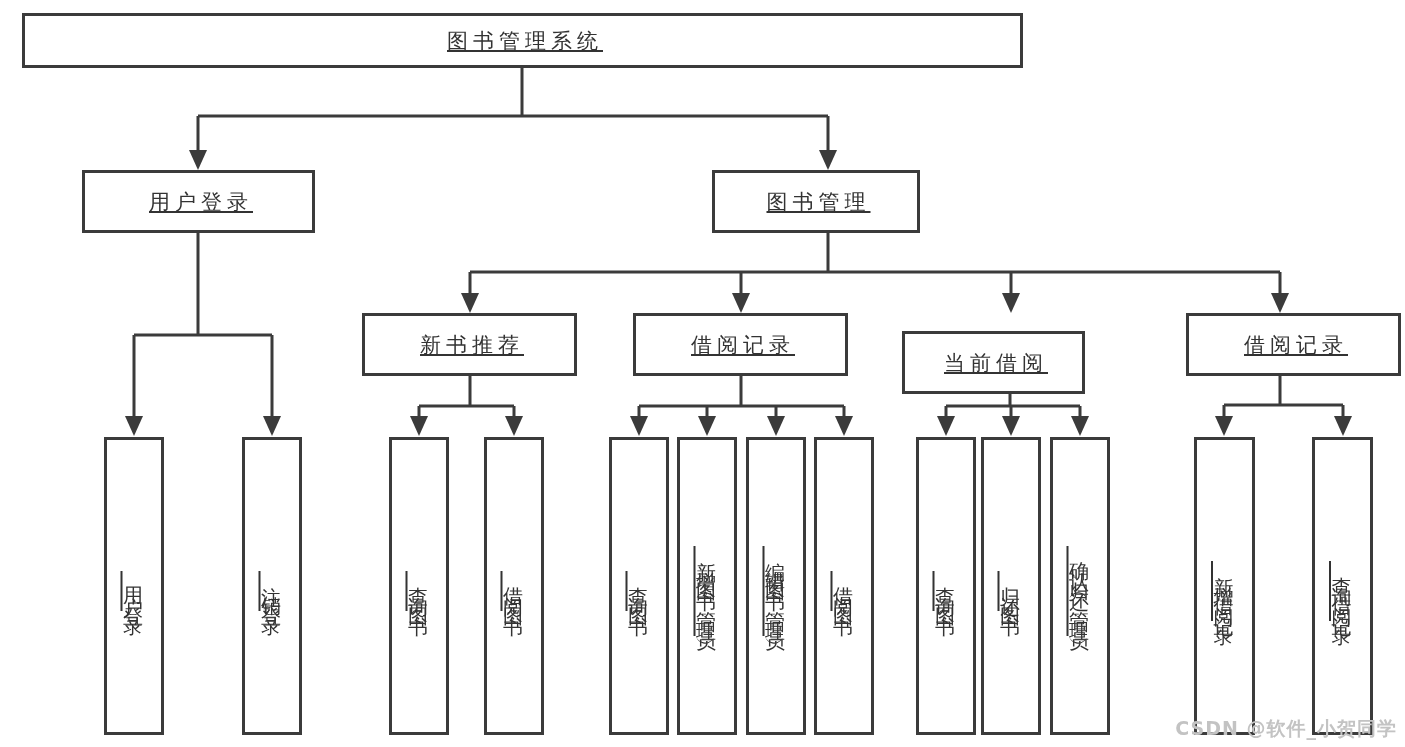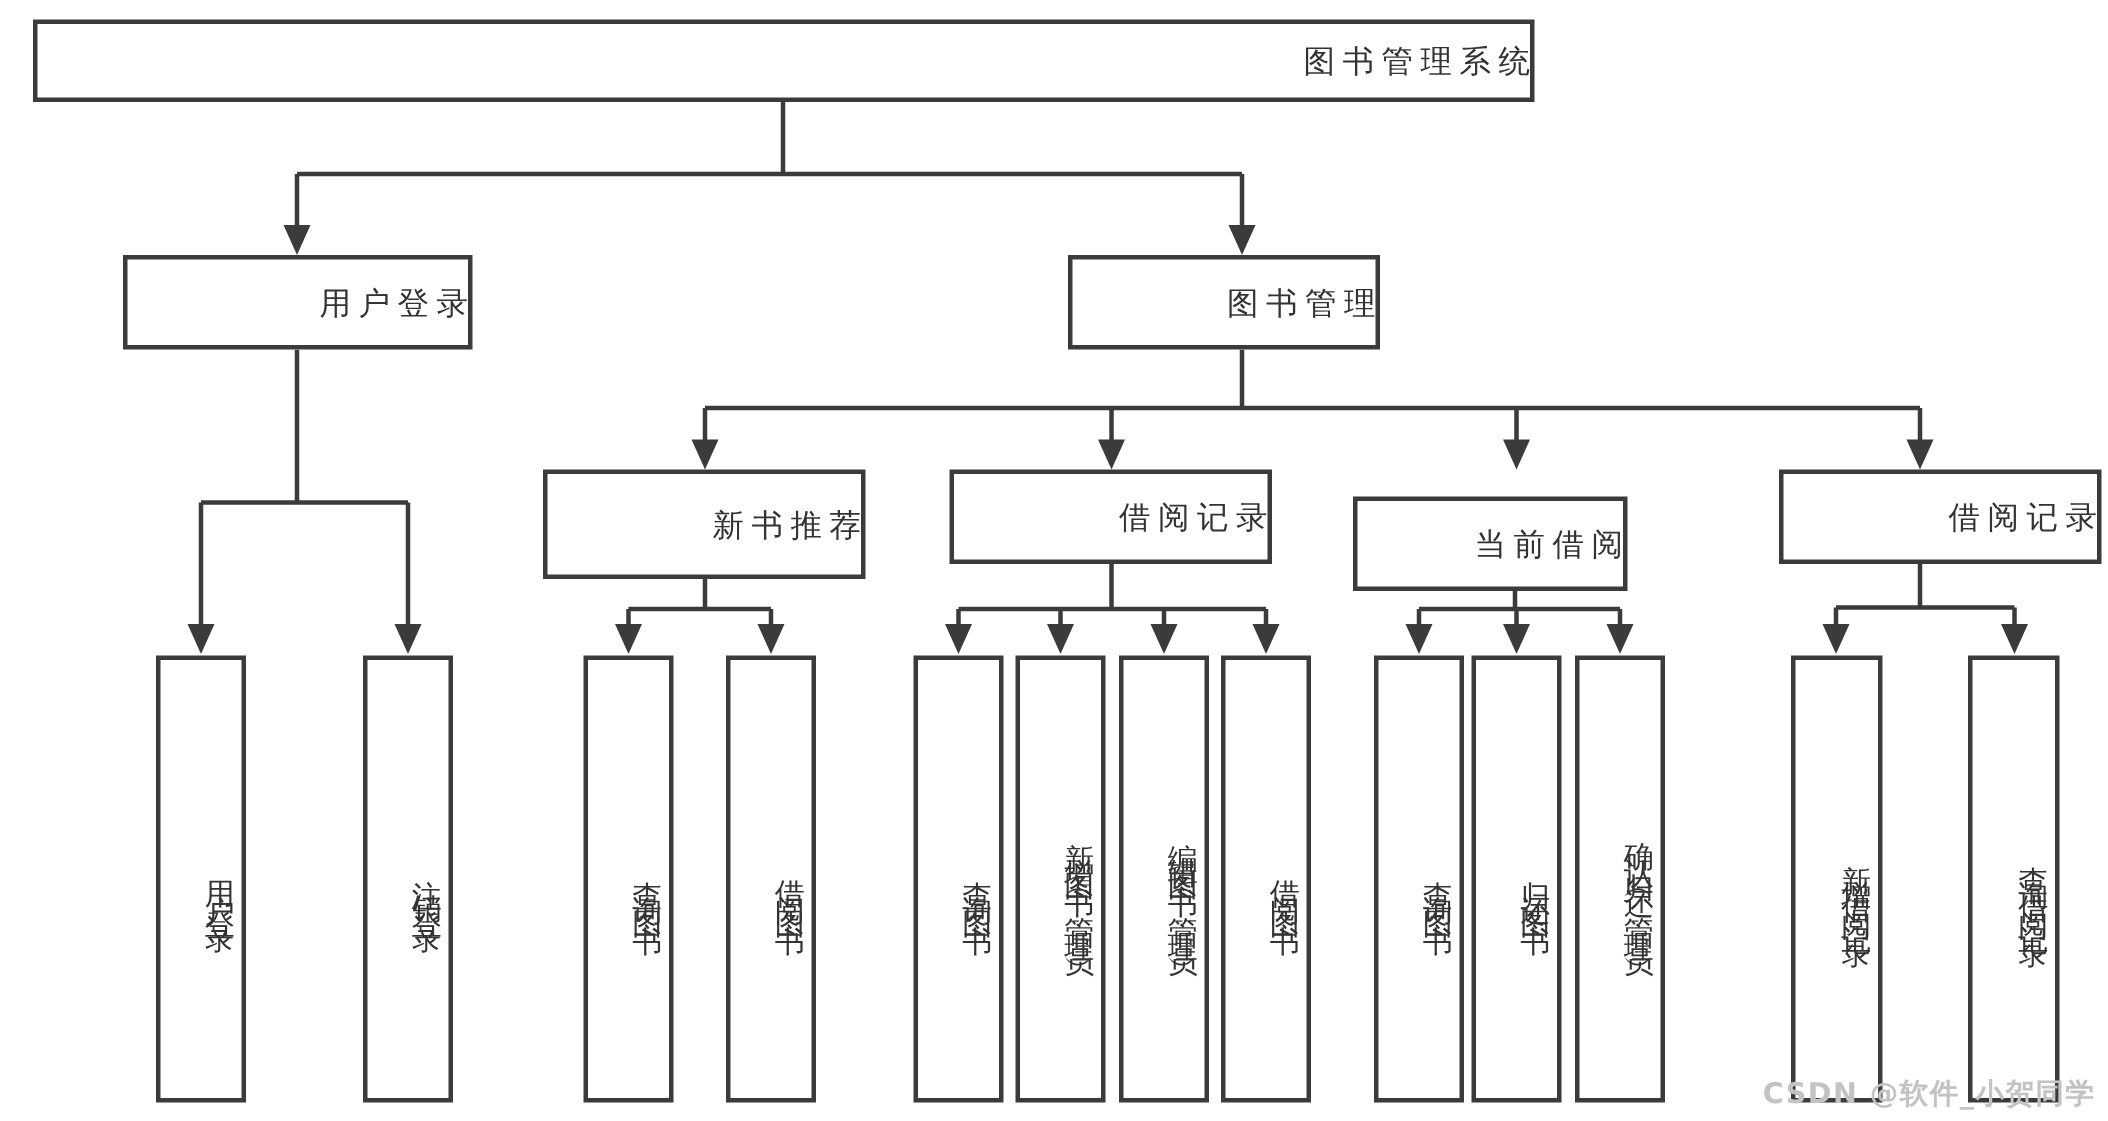--- a/index.html
+++ b/index.html
@@ -28,23 +28,24 @@
     color: var(--c-line);
     z-index: 1;
   }
 
   .node {
     position: absolute;
     background: var(--c-boxbg);
     border: 3px solid var(--c-line);
     display: flex;
     align-items: center;
-    justify-content: flex-end;
+    justify-content: center;
     color: var(--c-text);
     z-index: 2;
+    text-decoration: underline;
   }
 
   .h-label {
     font-size: 21px;
     letter-spacing: 5px;
     margin-right: -5px; 
     white-space: nowrap;
   }
 
   .v-label {
@@ -111,21 +112,21 @@
     <span class="h-label">图书管理系统</span>
   </div>
 
   <div class="node" style="left:82px; top:170px; width:233px; height:63px;">
     <span class="h-label">用户登录</span>
   </div>
   <div class="node" style="left:712px; top:170px; width:208px; height:63px;">
     <span class="h-label">图书管理</span>
   </div>
 
-  <div class="node" style="left:362px; top:313px; width:215px; height:73px;">
+  <div class="node" style="left:362px; top:313px; width:215px; height:63px;">
     <span class="h-label">新书推荐</span>
   </div>
   <div class="node" style="left:633px; top:313px; width:215px; height:63px;">
     <span class="h-label">借阅记录</span>
   </div>
   <div class="node" style="left:902px; top:331px; width:183px; height:63px;">
     <span class="h-label">当前借阅</span>
   </div>
   <div class="node" style="left:1172px; top:313px; width:215px; height:63px;margin-left:14px;">
     <span class="h-label">借阅记录</span>

